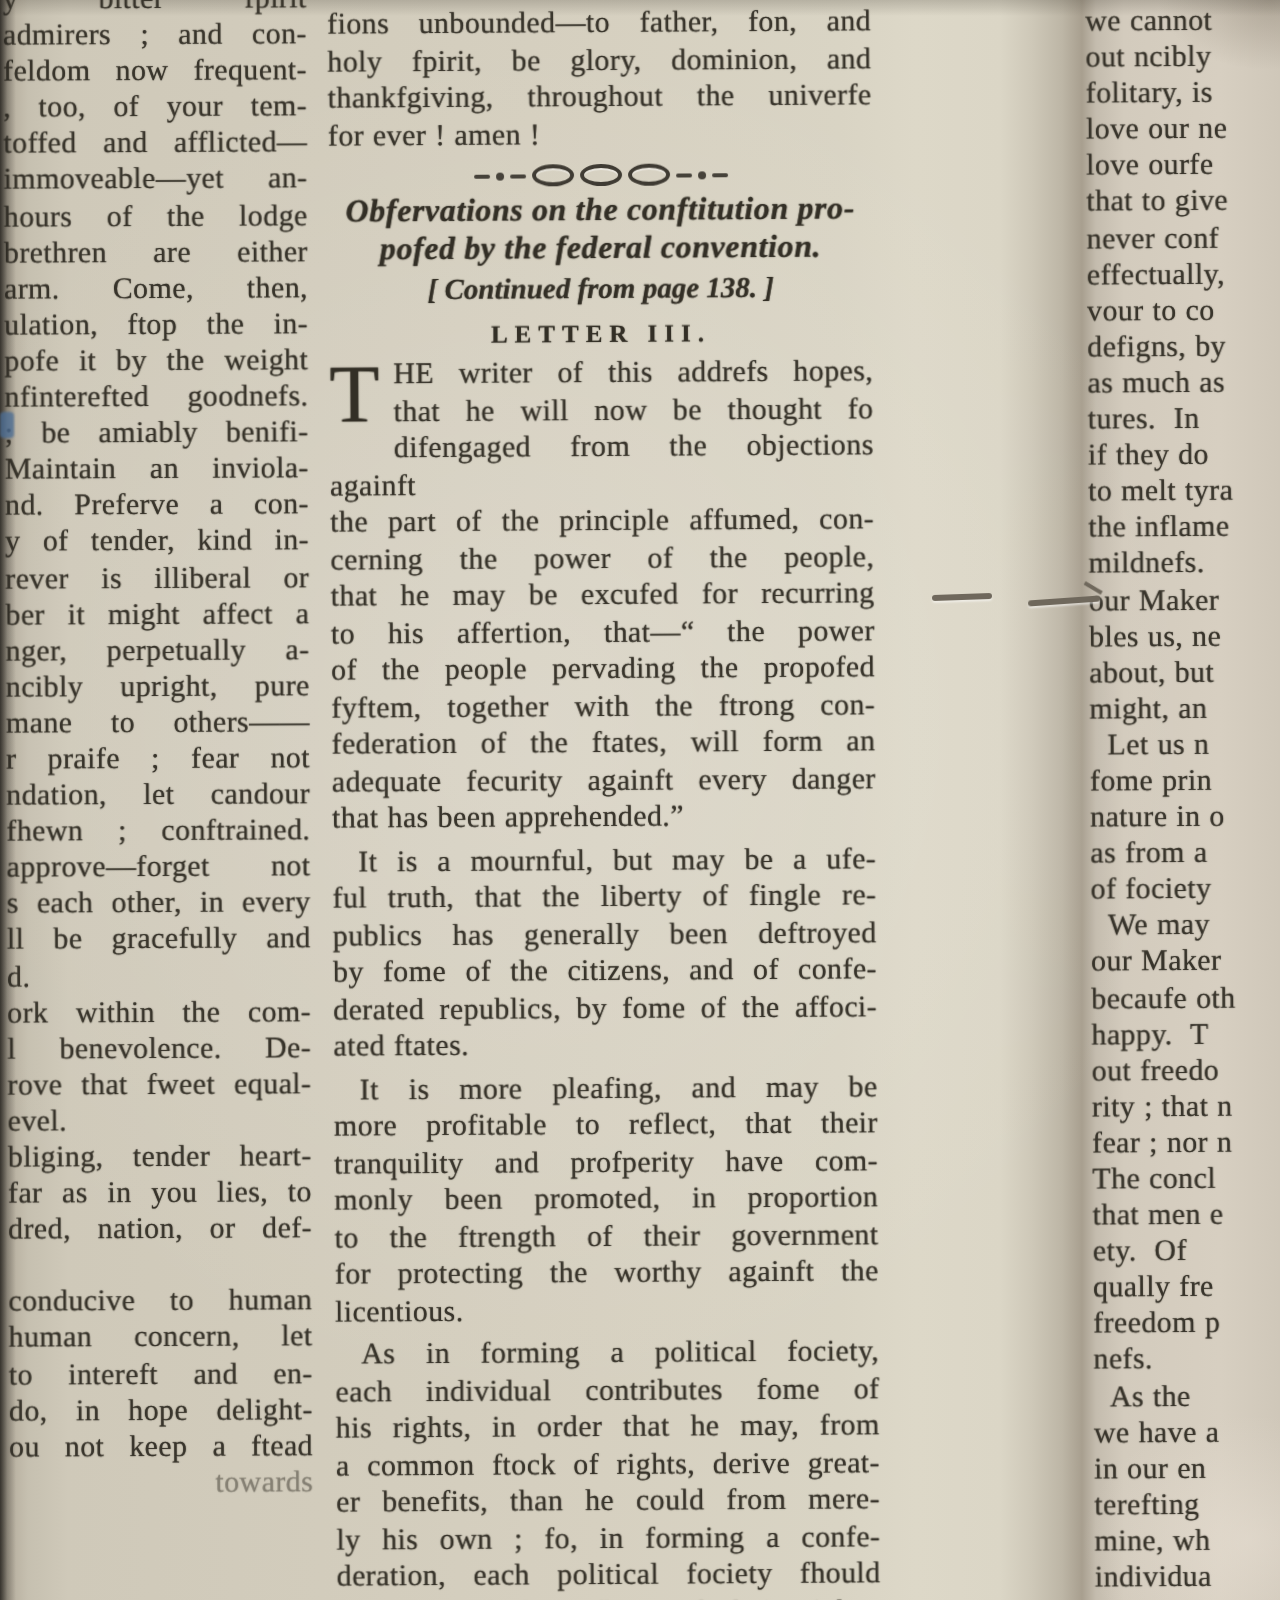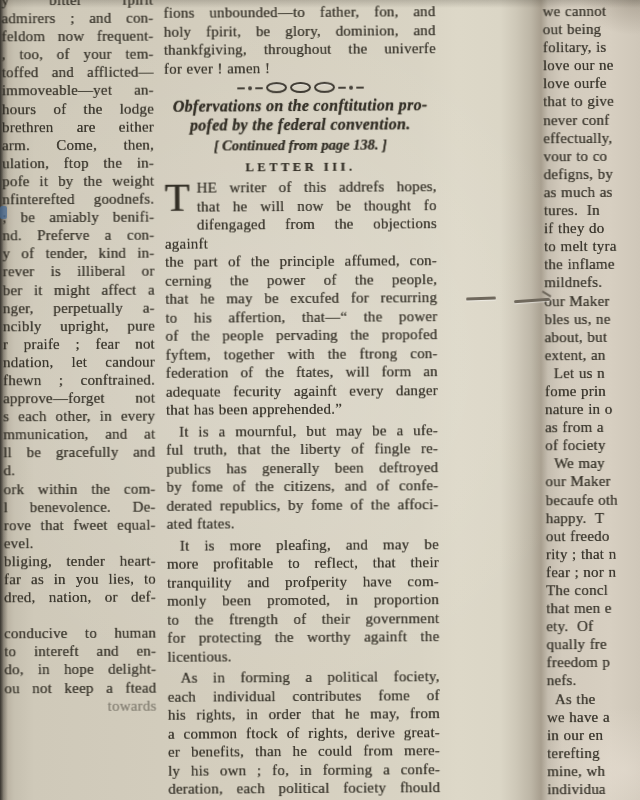--- a/index.html
+++ b/index.html
@@ -79,43 +79,45 @@
       <div class="line">, too, of your tem-</div>
       <div class="line">toffed and afflicted—</div>
       <div class="line">immoveable—yet an-</div>
       <div class="line">hours of the lodge</div>
       <div class="line">brethren are either</div>
       <div class="line">arm. Come, then,</div>
       <div class="line">ulation, ftop the in-</div>
       <div class="line">pofe it by the weight</div>
       <div class="line">nfinterefted goodnefs.</div>
       <div class="line">; be amiably benifi-</div>
+      <div class="line">Maintain an inviola-</div>
       <div class="line">nd. Preferve a con-</div>
       <div class="line">y of tender, kind in-</div>
       <div class="line">rever is illiberal or</div>
       <div class="line">ber it might affect a</div>
       <div class="line">nger, perpetually a-</div>
       <div class="line">ncibly upright, pure</div>
+      <div class="line">mane to others——</div>
       <div class="line">r praife ; fear not</div>
       <div class="line">ndation, let candour</div>
       <div class="line">fhewn ; conftrained.</div>
       <div class="line">approve—forget not</div>
       <div class="line">s each other, in every</div>
-      <div class="line">mmunication, and at</div>
       <div class="line">ll be gracefully and</div>
       <div class="line end">d.</div>
       <div class="line">ork within the com-</div>
       <div class="line">l benevolence. De-</div>
       <div class="line">rove that fweet equal-</div>
       <div class="line end">evel.</div>
       <div class="line">bliging, tender heart-</div>
       <div class="line">far as in you lies, to</div>
       <div class="line">dred, nation, or def-</div>
       <div class="line blank"></div>
       <div class="line">conducive to human</div>
+      <div class="line">human concern, let</div>
       <div class="line">to intereft and en-</div>
       <div class="line">do, in hope delight-</div>
       <div class="line">ou not keep a ftead</div>
       <div class="line right faint">towards</div>
     </div>
 
   <div class="col center-col">
     <div>
         <div class="line">fions unbounded—to father, fon, and</div>
         <div class="line">holy fpirit, be glory, dominion, and</div>
@@ -186,39 +188,39 @@
         <div class="line">a common ftock of rights, derive great-</div>
         <div class="line">er benefits, than he could from mere-</div>
         <div class="line">ly his own ; fo, in forming a confe-</div>
         <div class="line">deration, each political fociety fhould</div>
         <div class="line">contribute fuch a fhare of their rights,</div>
       </div>
   </div>
 
   <div class="col right-col">
       <div class="line">we cannot</div>
-      <div class="line">out being</div>
+      <div class="line">out ncibly</div>
       <div class="line">folitary, is</div>
       <div class="line">love our ne</div>
       <div class="line">love ourfe</div>
       <div class="line">that to give</div>
       <div class="line">never conf</div>
       <div class="line">effectually,</div>
       <div class="line">vour to co</div>
       <div class="line">defigns, by</div>
       <div class="line">as much as</div>
       <div class="line">tures.  In</div>
       <div class="line">if they do</div>
       <div class="line">to melt tyra</div>
       <div class="line">the inflame</div>
       <div class="line">mildnefs.</div>
       <div class="line">our Maker</div>
       <div class="line">bles us, ne</div>
       <div class="line">about, but</div>
-      <div class="line">extent, an</div>
+      <div class="line">might, an</div>
       <div class="line">  Let us n</div>
       <div class="line">fome prin</div>
       <div class="line">nature in o</div>
       <div class="line">as from a</div>
       <div class="line">of fociety</div>
       <div class="line">  We may</div>
       <div class="line">our Maker</div>
       <div class="line">becaufe oth</div>
       <div class="line">happy.  T</div>
       <div class="line">out freedo</div>

